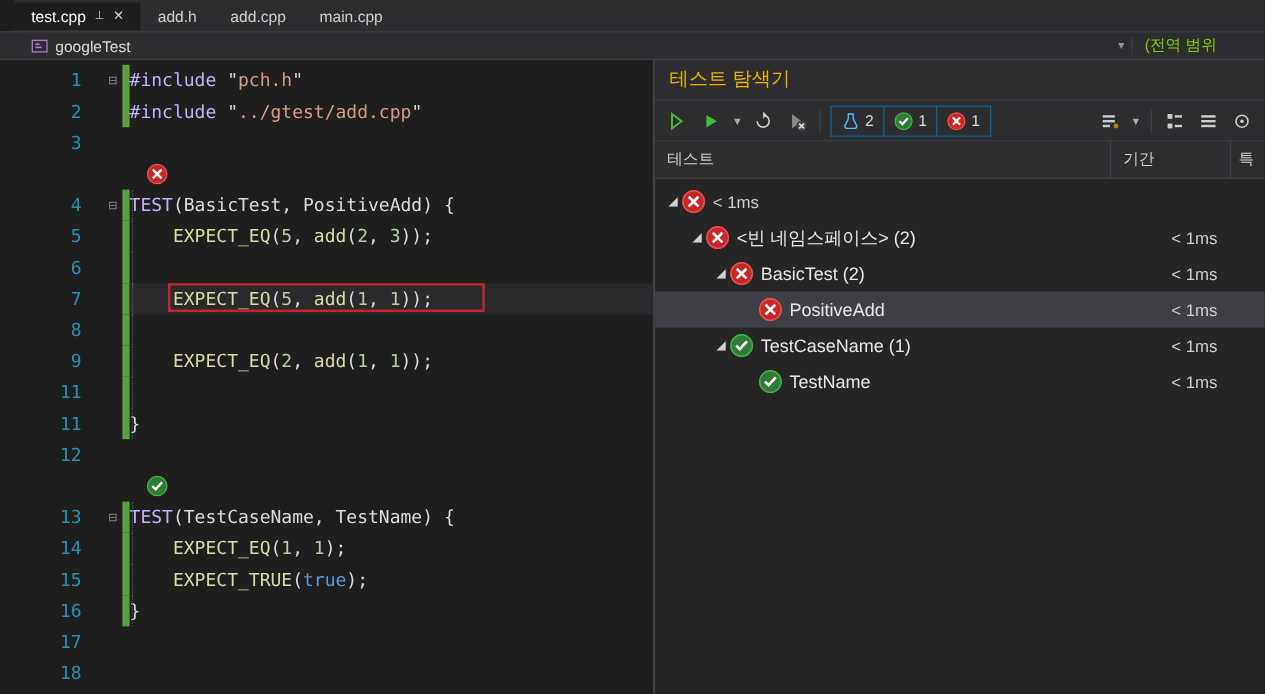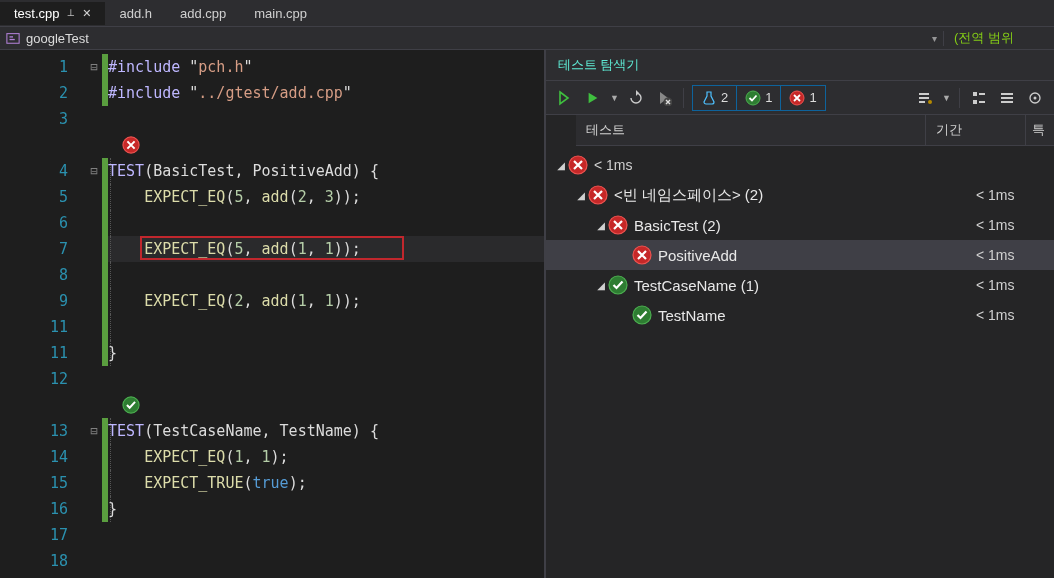--- a/index.html
+++ b/index.html
@@ -12,20 +12,21 @@
   height: 578px;
   overflow: hidden;
   display: flex;
   flex-direction: column;
 }
 .tabs {
   display: flex;
   background: #2d2d30;
   height: 26px;
   align-items: center;
+  margin-left: 12px;
 }
 .tab {
   padding: 4px 14px;
   color: #d0d0d0;
   font-size: 13px;
   cursor: pointer;
   display: flex;
   align-items: center;
   gap: 8px;
 }
@@ -35,20 +36,21 @@
 }
 .tab .pin { font-size: 10px; opacity: 0.7; }
 .tab .close { font-size: 11px; opacity: 0.8; }
 .scope-bar {
   display: flex;
   background: #2d2d30;
   border-top: 1px solid #3f3f46;
   border-bottom: 1px solid #3f3f46;
   height: 24px;
   align-items: center;
+  padding-left: 20px;
 }
 .scope-left {
   flex: 1;
   display:flex;
   align-items:center;
   padding: 0 6px;
   gap:6px;
   border-right:1px solid #3f3f46;
 }
 .scope-right {
@@ -141,25 +143,24 @@
 
 .panel {
   width: 510px;
   border-left: 2px solid #3f3f46;
   display:flex;
   flex-direction:column;
   background:#252526;
 }
 .panel-title {
   padding:6px 12px;
-  color:#5eead4;
-  font-size:13px;
+  color:#eab308;
+  font-size:16px;
   background:#2d2d30;
   border-bottom:1px solid #3f3f46;
-  font-family:Liberation Serif, serif;
 }
 .panel-toolbar {
   display:flex;
   align-items:center;
   padding:4px 8px;
   gap:6px;
   background:#2d2d30;
   border-bottom:1px solid #3f3f46;
   height:34px;
 }
@@ -185,21 +186,20 @@
   height:100%;
   border-right:1px solid #0e639c;
 }
 .badge:last-child { border-right:none; }
 .cols {
   display:flex;
   background:#2d2d30;
   border-bottom:1px solid #3f3f46;
   color:#d0d0d0;
   font-size:13px;
-  margin-left:30px;
 }
 .col-test { flex:1; padding:6px 10px; border-right:1px solid #3f3f46;}
 .col-dur { width:100px; padding:6px 10px; border-right:1px solid #3f3f46;}
 .col-x { width:28px; padding:6px;}
 .tree {
   flex:1;
   padding:4px 0;
 }
 .trow {
   display:flex;

